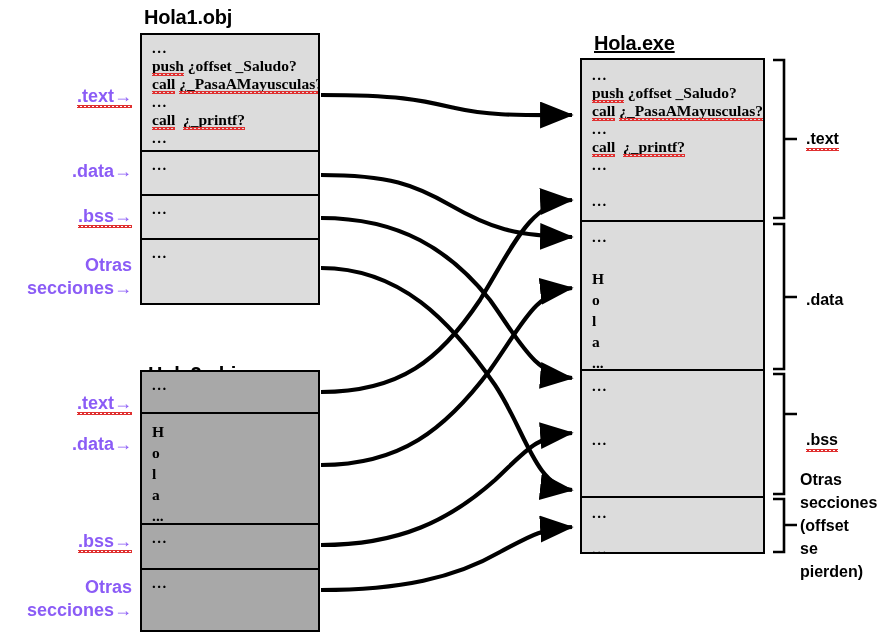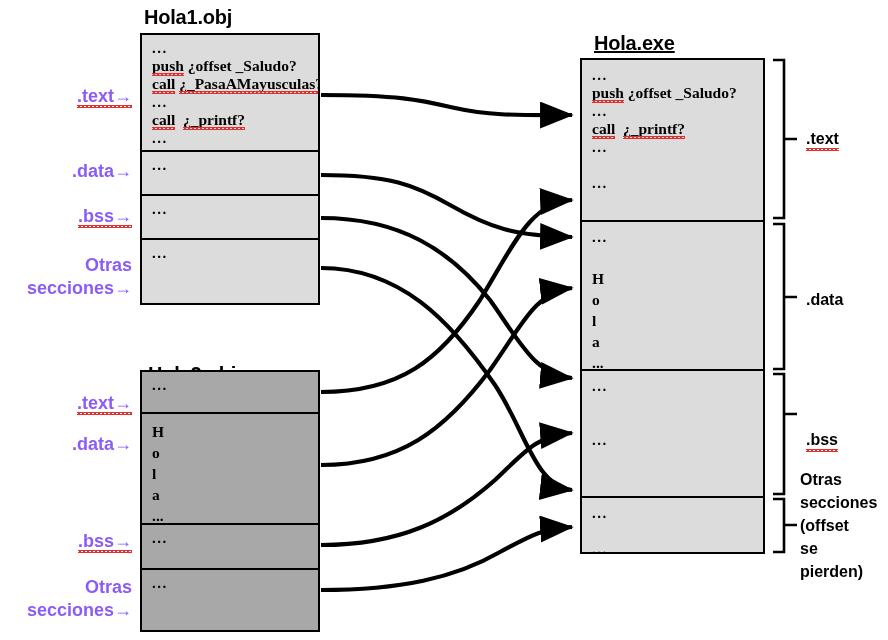--- a/index.html
+++ b/index.html
@@ -197,20 +197,21 @@
   </div>
 
   <div class="file-title" style="left:594px; top:32px;text-decoration:underline;">Hola.exe</div>
 
   <div class="objbox" style="left:580px; top:58px; width:185px; height:496px;">
 
     <div class="section sec-light" style="top:0; height:162px;">
       <div class="code" style="top:6px;">
         <span class="ln dots">...</span>
         <span class="ln"><span class="sq">push</span> <span>¿offset _Saludo?</span></span>
+        <span class="ln"><span class="sq">call</span> <span class="sq">¿_PasaAMayusculas?</span></span>
         <span class="ln dots">...</span>
         <span class="ln"><span class="sq">call</span>&nbsp; <span class="sq">¿_printf?</span></span>
         <span class="ln dots">...</span>
         <span class="ln">&nbsp;</span>
         <span class="ln dots">...</span>
       </div>
     </div>
 
     <div class="section sec-light" style="top:162px; height:149px;">
       <div class="code" style="top:6px;">

